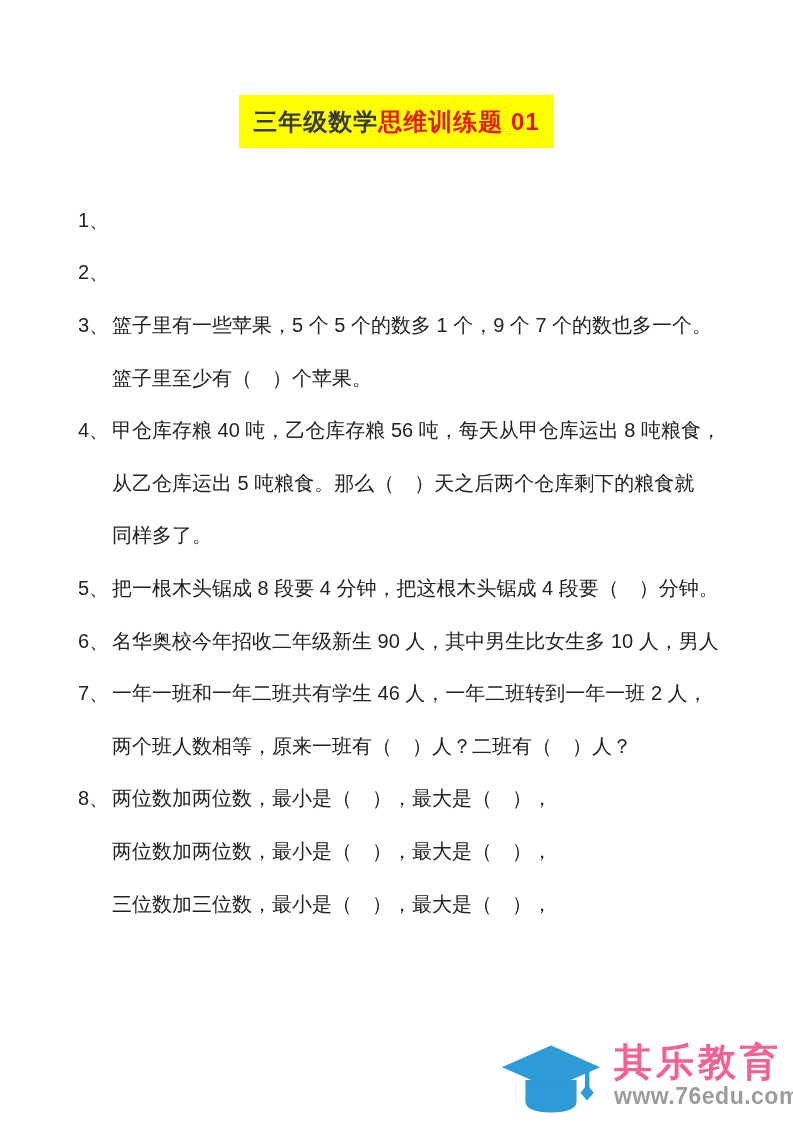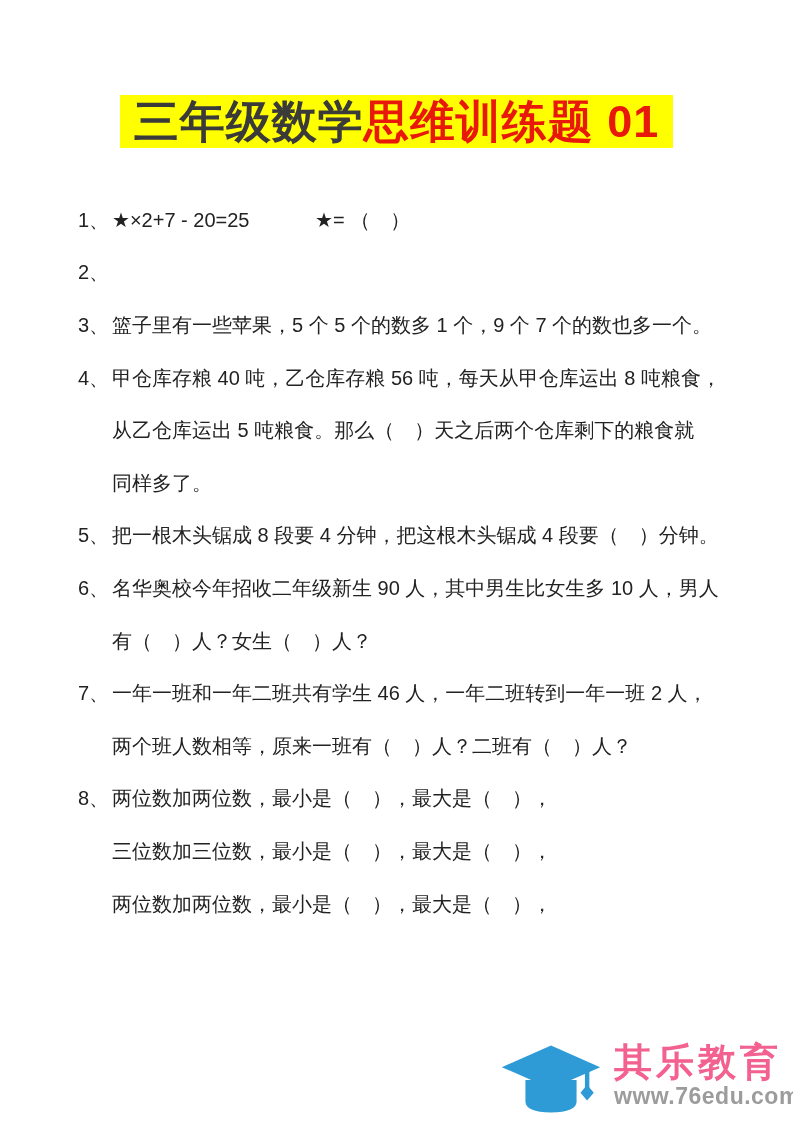--- a/index.html
+++ b/index.html
@@ -21,21 +21,21 @@
     position: absolute;
     top: 95px;
     left: 0;
     width: 100%;
     text-align: center;
   }
   .title-badge {
     display: inline-block;
     background: #ffff00;
     padding: 0 14px;
-    font-size: 45px;
+    font-size: 24px;
     line-height: 53px;
     font-weight: 700;
     letter-spacing: 1px;
     white-space: pre;
   }
   .title-dark { color: #3a3a3a; }
   .title-red  { color: #e8180b; }
 
   
   .content {
@@ -98,56 +98,56 @@
 
 <div class="page">
 
   <div class="title-row">
     <span class="title-badge"><span class="title-dark">三年级数学</span><span class="title-red">思维训练题 01</span></span>
   </div>
 
   <div class="content">
 
     <div class="qline">
-      <span class="qnum">1、</span><span>★×2+7 - 20=25　　　 ★= （　）</span>
+      <span class="qnum">1、</span>
     </div>
 
     <div class="qline">
       <span class="qnum">2、</span>
     </div>
 
     <div class="qline">
       <span class="qnum">3、</span><span>篮子里有一些苹果，5 个 5 个的数多 1 个，9 个 7 个的数也多一个。</span>
     </div>
+    <div class="qline cont">篮子里至少有（　）个苹果。</div>
 
     <div class="qline">
       <span class="qnum">4、</span><span>甲仓库存粮 40 吨，乙仓库存粮 56 吨，每天从甲仓库运出 8 吨粮食，</span>
     </div>
     <div class="qline cont">从乙仓库运出 5 吨粮食。那么（　）天之后两个仓库剩下的粮食就</div>
     <div class="qline cont">同样多了。</div>
 
     <div class="qline">
       <span class="qnum">5、</span><span>把一根木头锯成 8 段要 4 分钟，把这根木头锯成 4 段要（　）分钟。</span>
     </div>
 
     <div class="qline">
       <span class="qnum">6、</span><span>名华奥校今年招收二年级新生 90 人，其中男生比女生多 10 人，男人</span>
     </div>
-    <div class="qline cont">有（　）人？女生（　）人？</div>
 
     <div class="qline">
       <span class="qnum">7、</span><span>一年一班和一年二班共有学生 46 人，一年二班转到一年一班 2 人，</span>
     </div>
     <div class="qline cont">两个班人数相等，原来一班有（　）人？二班有（　）人？</div>
 
     <div class="qline">
       <span class="qnum">8、</span><span>两位数加两位数，最小是（　），最大是（　），</span>
     </div>
+    <div class="qline cont">两位数加两位数，最小是（　），最大是（　），</div>
     <div class="qline cont">三位数加三位数，最小是（　），最大是（　），</div>
-    <div class="qline cont">两位数加两位数，最小是（　），最大是（　），</div>
 
   </div>
 
   <div class="footer">
     <svg class="cap-icon" viewBox="0 0 120 80" xmlns="http://www.w3.org/2000/svg">
       <path fill="#2e9bd6" d="M34,44 L86,44 L86,66 Q86,77 60,77 Q34,77 34,66 Z"></path>
       <polygon fill="#2e9bd6" points="10,31 60,9 110,31 60,53"></polygon>
       <rect fill="#2e9bd6" x="94.5" y="30" width="4.5" height="24"></rect>
       <polygon fill="#2e9bd6" points="96.7,49 103.5,57 96.7,65 90,57"></polygon>
     </svg>

